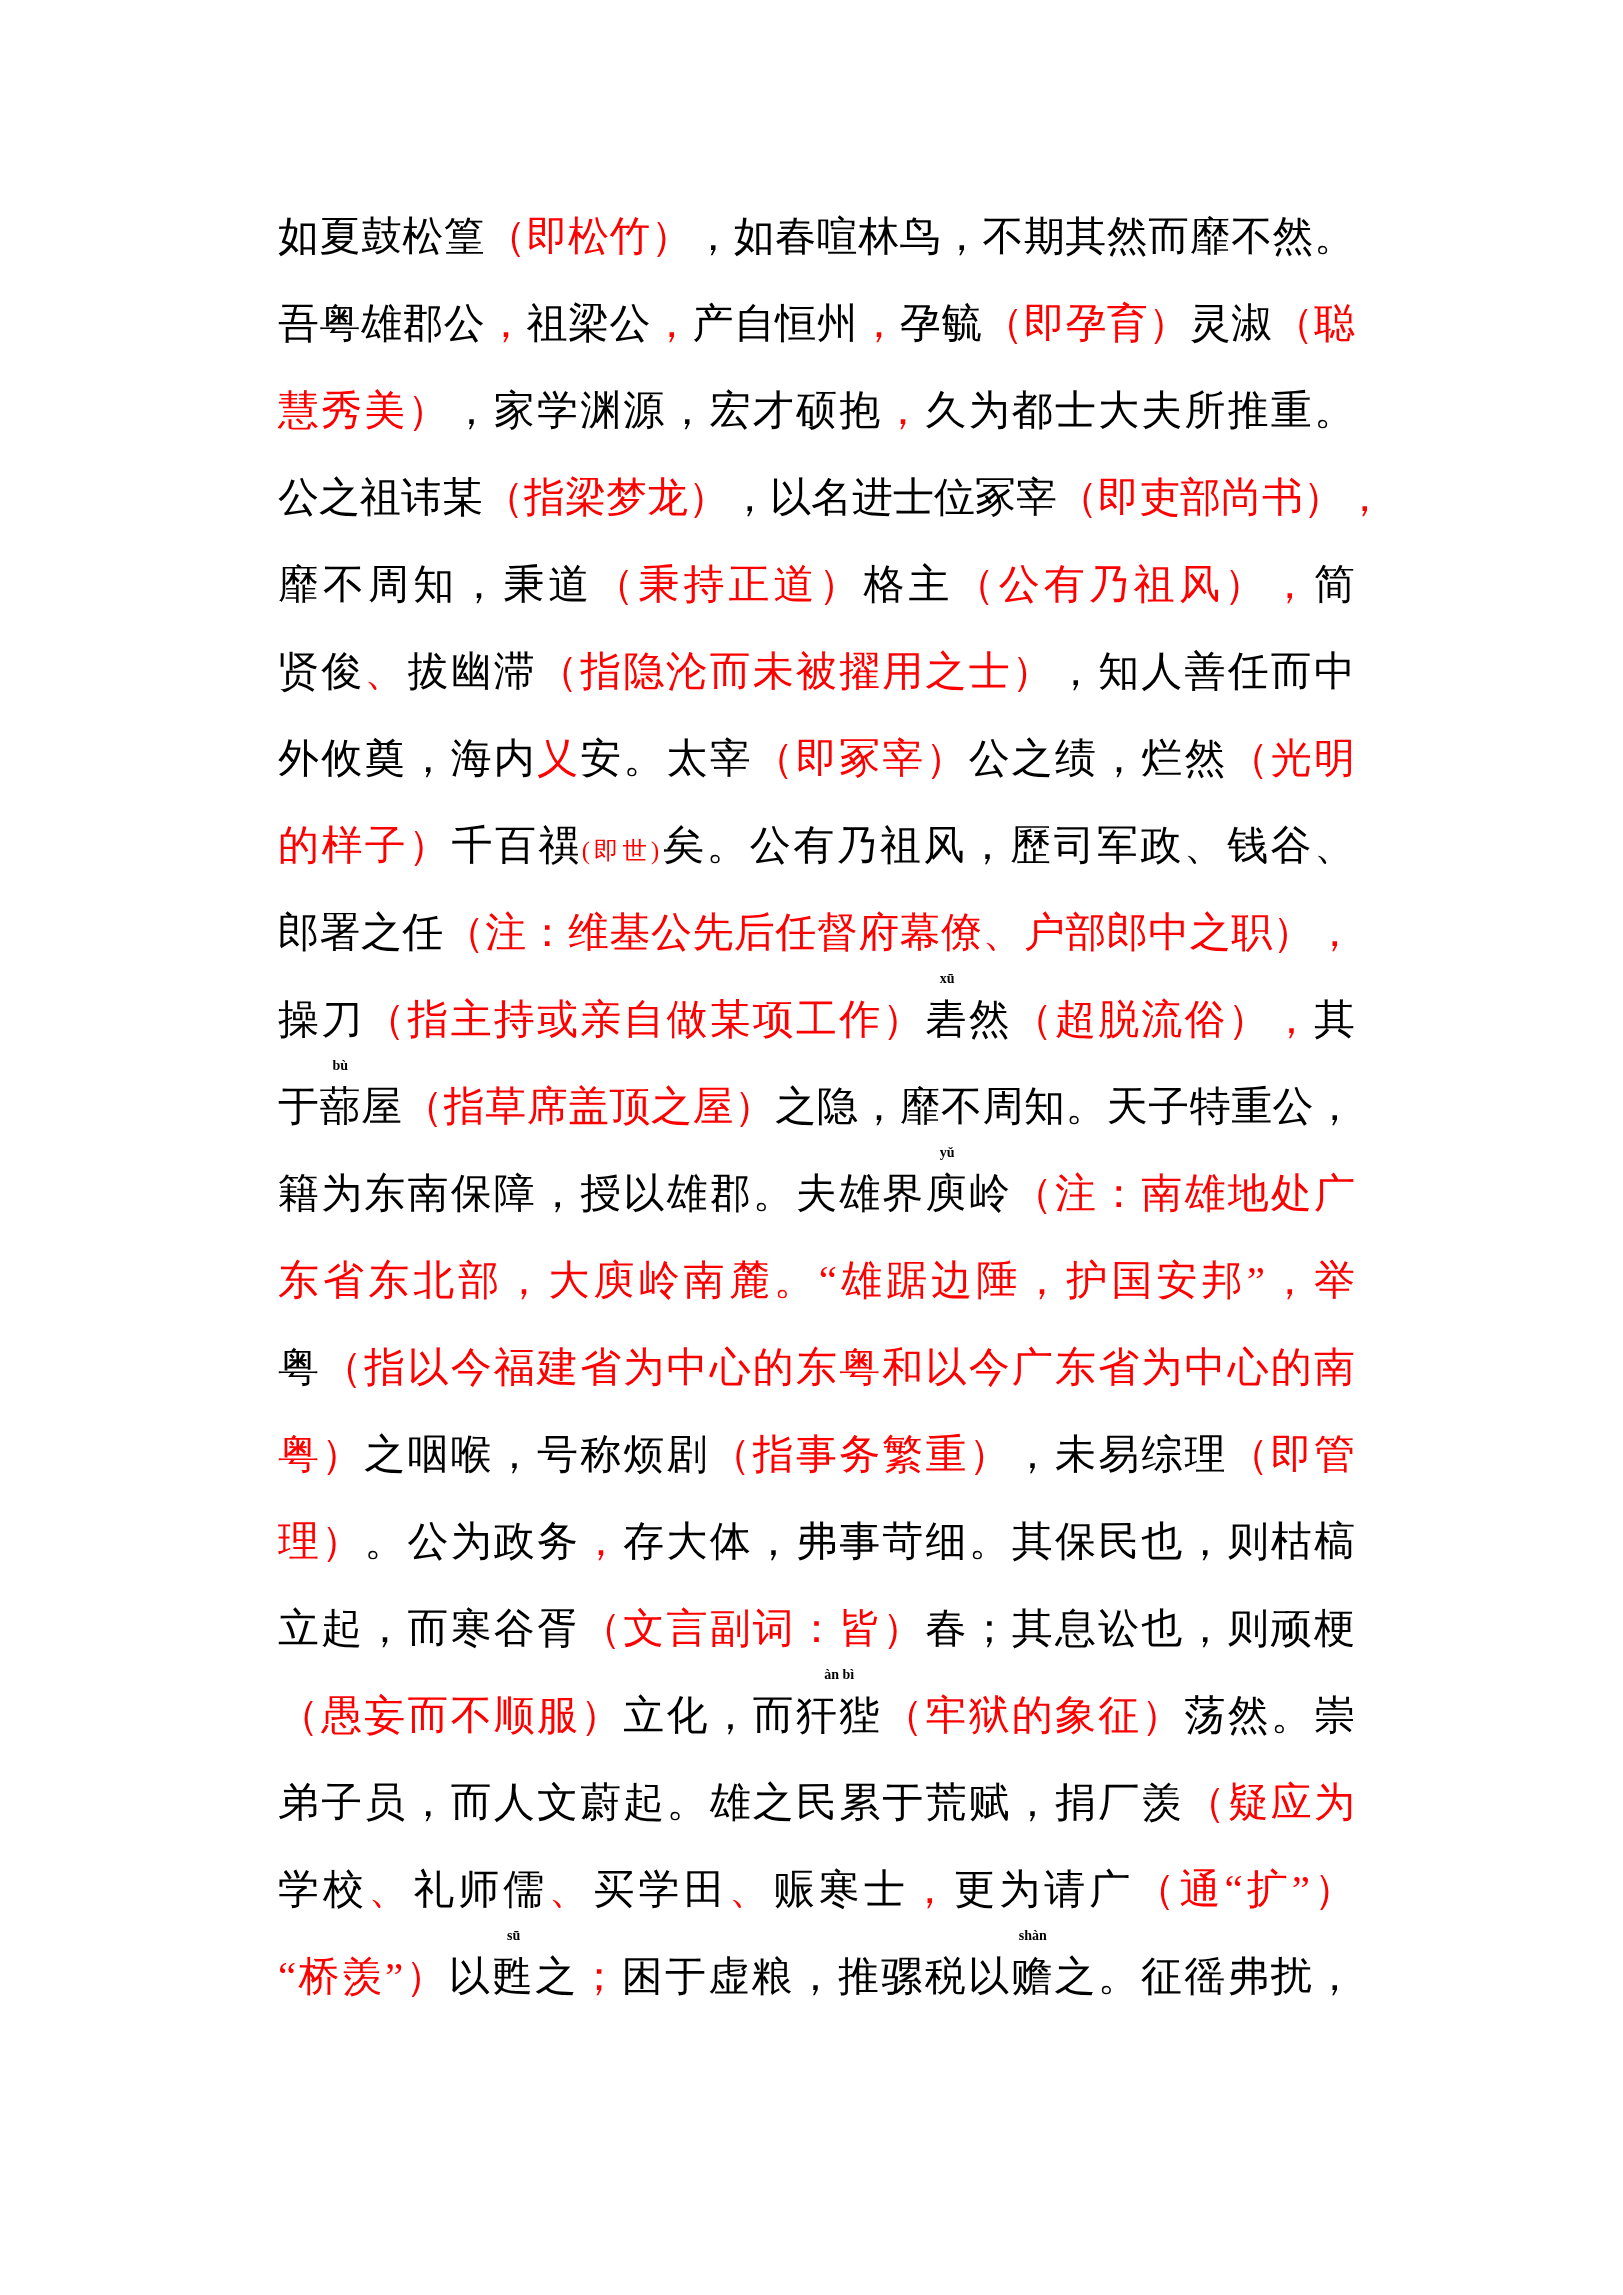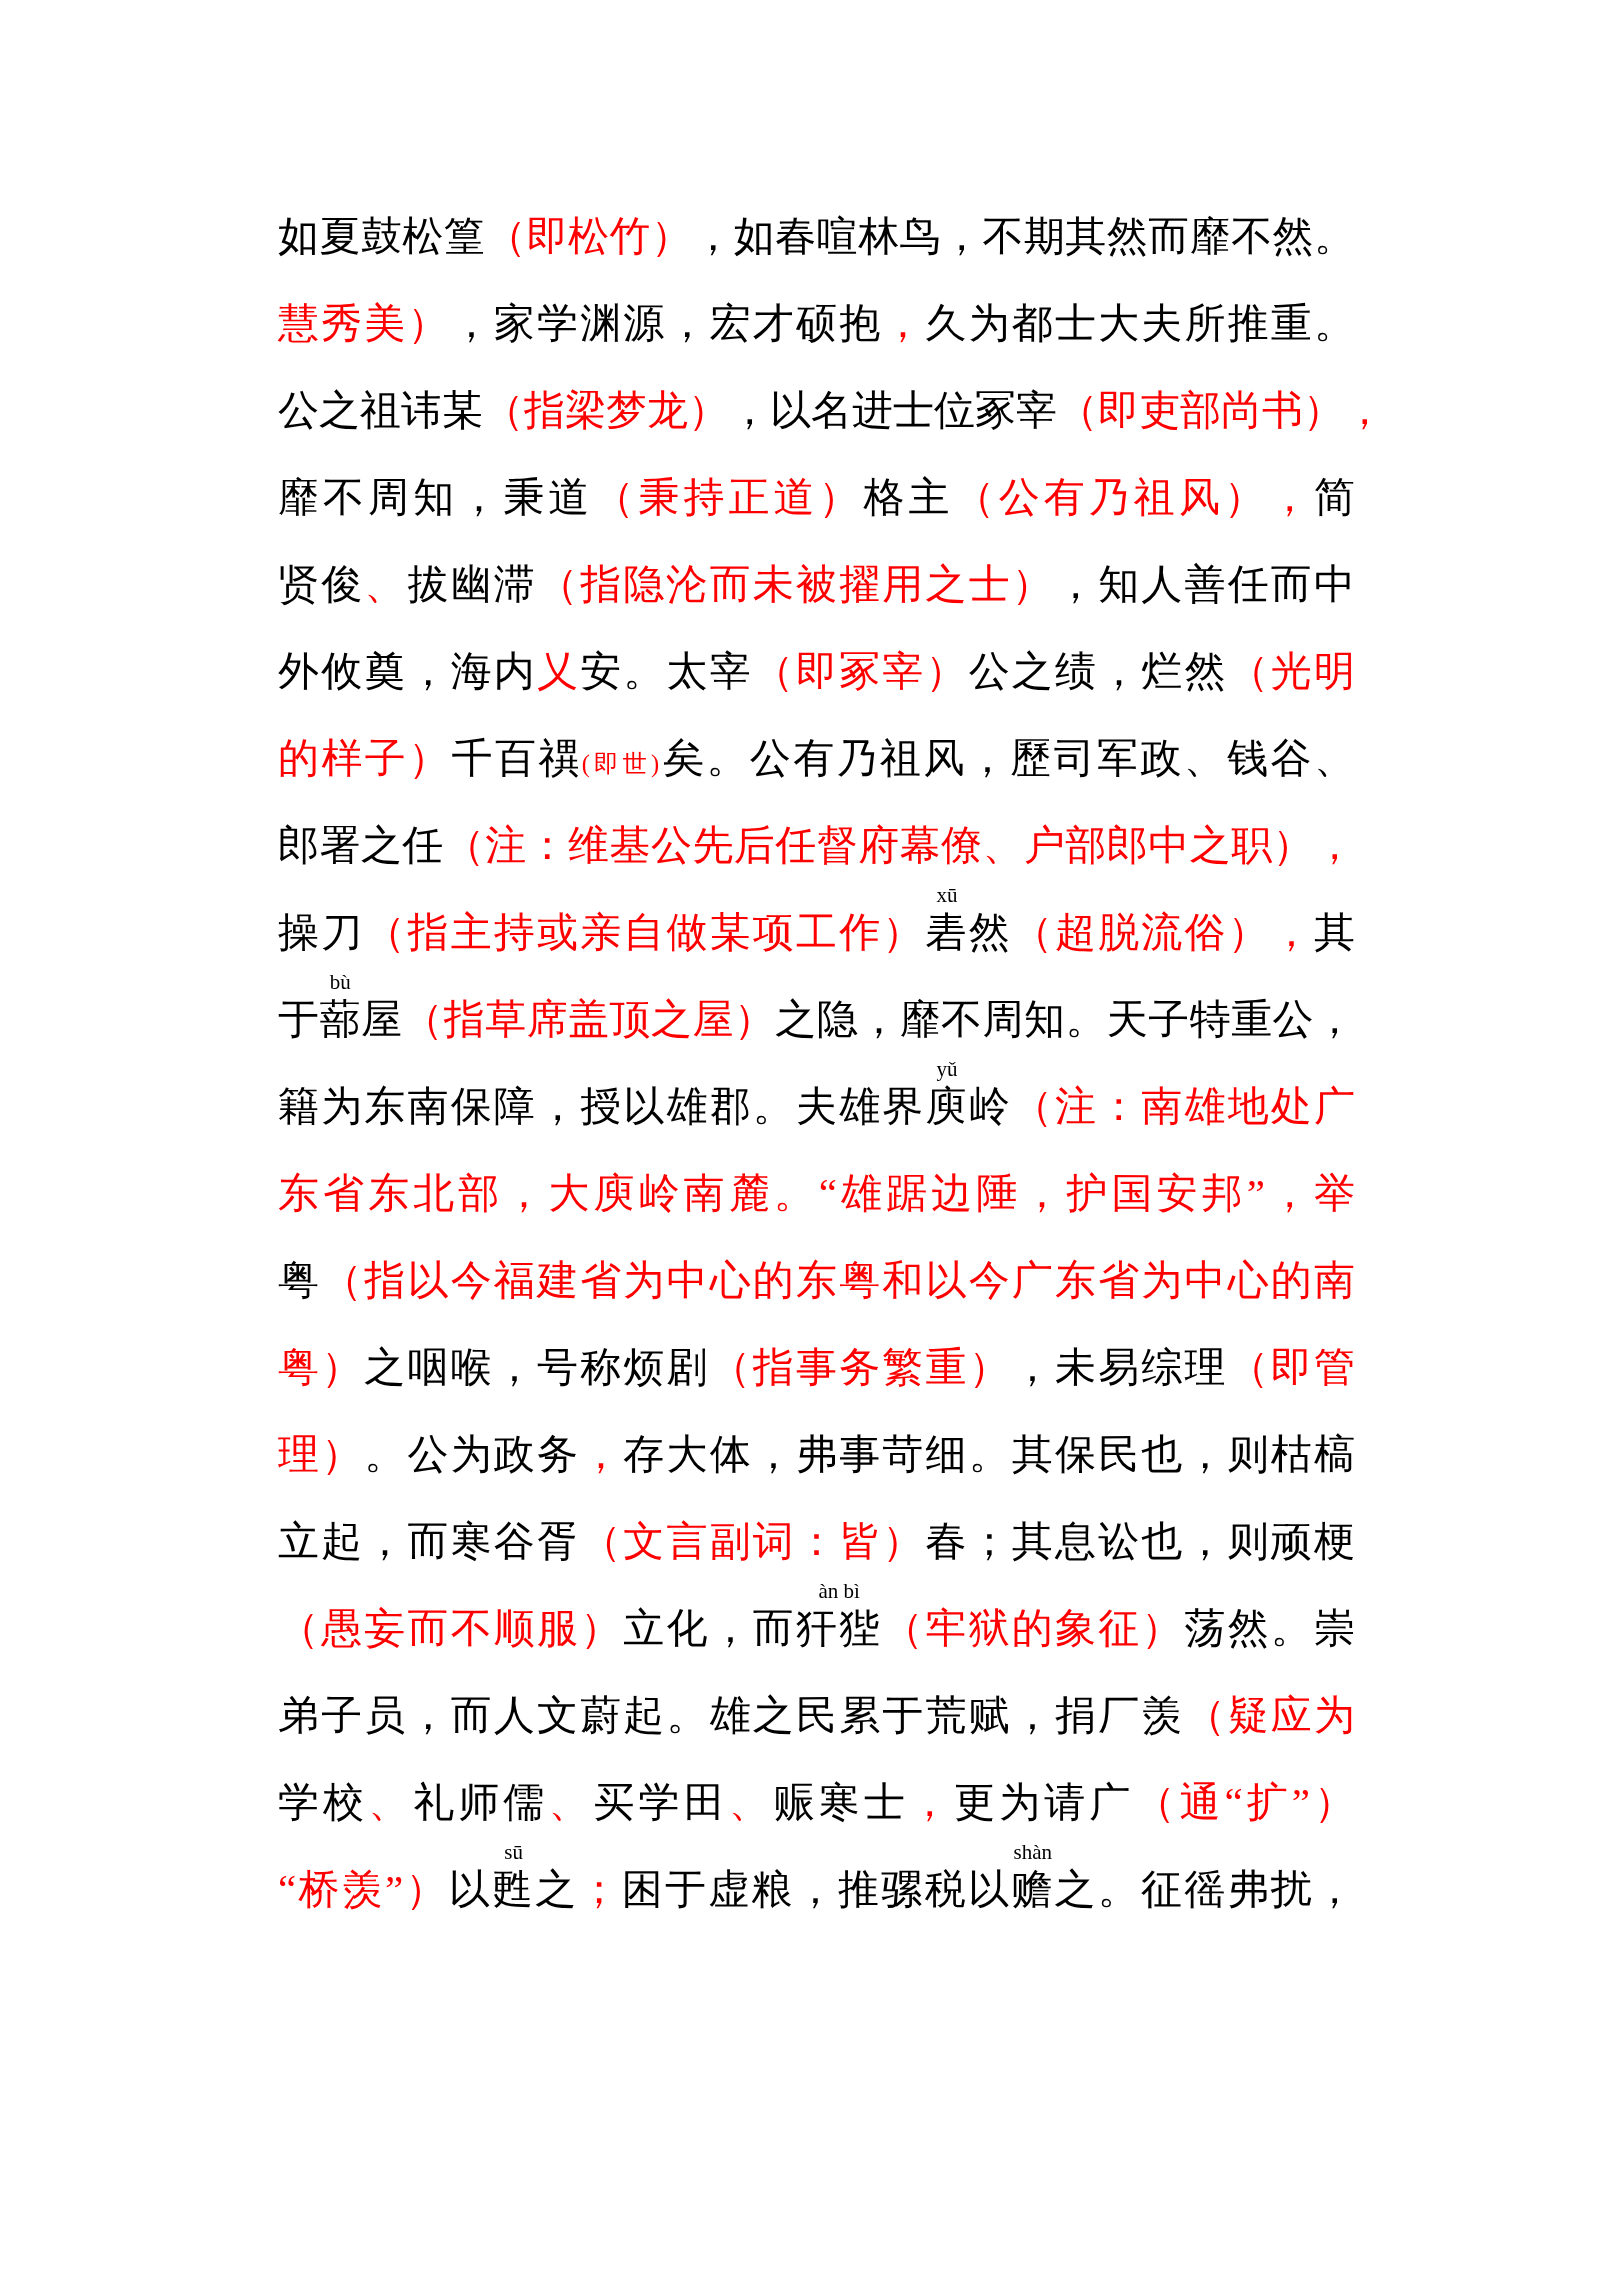--- a/index.html
+++ b/index.html
@@ -42,34 +42,36 @@
     font-size: 24.5px;
     letter-spacing: 1.6px;
   }
   .seg.rb { position: relative; }
   .py {
     position: absolute;
     left: 50%;
     top: -24.5px;
     transform: translateX(-50%);
     font-style: normal;
-    font-size: 21px;
+    font-size: 14px;
     line-height: 1;
     letter-spacing: 0;
     color: var(--ink, #000000);
     white-space: nowrap;
     text-align: center;
+    font-weight: bold;
   }
 </style>
 </head>
 <body>
 
 <div class="page">
   <div class="content">
       <div class="line"><span class="seg">如夏鼓松篁</span><span class="seg red">（即松竹）</span><span class="seg">，如春喧林鸟，不期其然而靡不然。</span></div>
+      <div class="line"><span class="seg">吾粤雄郡公</span><span class="seg red">，</span><span class="seg">祖梁公</span><span class="seg red">，</span><span class="seg">产自恒州</span><span class="seg red">，</span><span class="seg">孕毓</span><span class="seg red">（即孕育）</span><span class="seg">灵淑</span><span class="seg red">（聪</span></div>
       <div class="line"><span class="seg red">慧秀美）</span><span class="seg">，家学渊源，宏才硕抱</span><span class="seg red">，</span><span class="seg">久为都士大夫所推重。</span></div>
       <div class="line"><span class="seg">公之祖讳某</span><span class="seg red">（指梁梦龙）</span><span class="seg">，以名进士位冢宰</span><span class="seg red">（即吏部尚书），</span></div>
       <div class="line"><span class="seg">靡不周知，秉道</span><span class="seg red">（秉持正道）</span><span class="seg">格主</span><span class="seg red">（公有乃祖风），</span><span class="seg">简</span></div>
       <div class="line"><span class="seg">贤俊</span><span class="seg red">、</span><span class="seg">拔幽滞</span><span class="seg red">（指隐沦而未被擢用之士）</span><span class="seg">，知人善任而中</span></div>
       <div class="line"><span class="seg">外攸奠，海内</span><span class="seg red">乂</span><span class="seg">安。太宰</span><span class="seg red">（即冢宰）</span><span class="seg">公之绩，烂然</span><span class="seg red">（光明</span></div>
       <div class="line"><span class="seg red">的样子）</span><span class="seg">千百禩</span><span class="seg red sm">(即世)</span><span class="seg">矣。公有乃祖风，歷司军政、钱谷、</span></div>
       <div class="line"><span class="seg">郎署之任</span><span class="seg red">（注：维基公先后任督府幕僚、户部郎中之职），</span></div>
       <div class="line"><span class="seg">操刀</span><span class="seg red">（指主持或亲自做某项工作）</span><span class="seg rb">砉<i class="py">xū</i></span><span class="seg">然</span><span class="seg red">（超脱流俗），</span><span class="seg">其</span></div>
       <div class="line"><span class="seg">于</span><span class="seg rb">蔀<i class="py">bù</i></span><span class="seg">屋</span><span class="seg red">（指草席盖顶之屋）</span><span class="seg">之隐，靡不周知。天子特重公，</span></div>
       <div class="line"><span class="seg">籍为东南保障，授以雄郡。夫雄界</span><span class="seg rb">庾<i class="py">yǔ</i></span><span class="seg">岭</span><span class="seg red">（注：南雄地处广</span></div>

